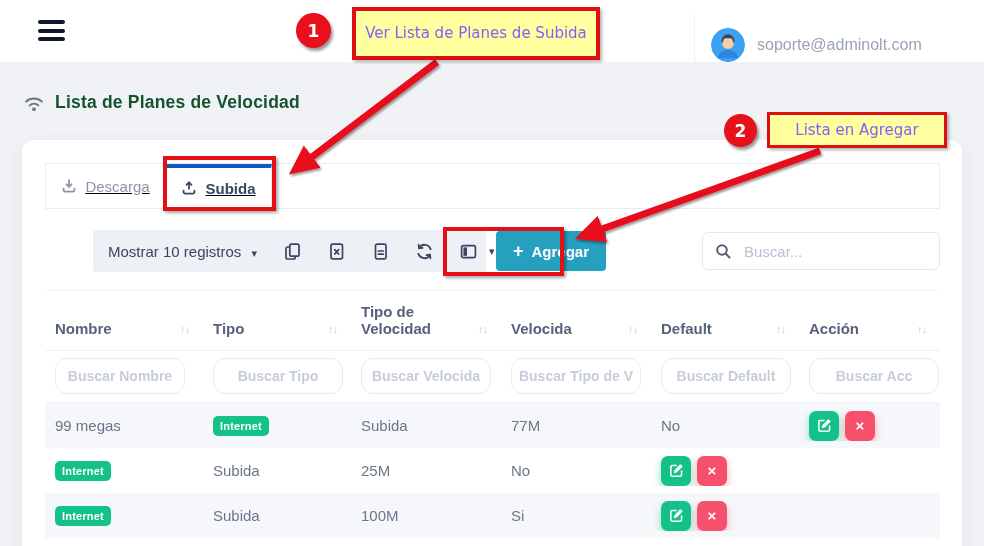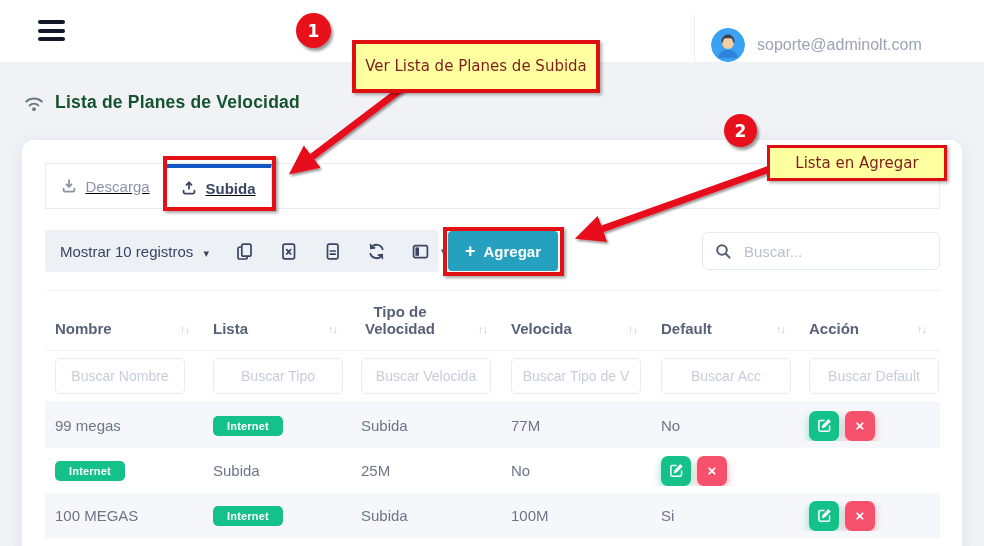--- a/index.html
+++ b/index.html
@@ -32,21 +32,21 @@
     background:#fff;border-radius:12px;box-shadow:0 4px 18px rgba(35,46,70,.07);
     box-sizing:border-box;padding:23px 22px 0 23px;z-index:1;
   }
   
   .tabbar{display:flex;border:1px solid #e9ecf2;height:46px;box-sizing:border-box;background:#fff;text-decoration:underline;}
   .tab{display:flex;align-items:center;justify-content:center;gap:8px;font-size:15px;cursor:pointer;box-sizing:border-box;}
   .tab-descarga{width:120px;color:#8b94a6;border-right:1px solid #e9ecf2;}
   .tab-subida{width:106px;color:#3a4561;font-weight:bold;border-top:4px solid #1158c4;border-right:1px solid #e9ecf2;background:#fff;}
   .tab svg{width:16px;height:16px;}
   
-  .toolbar{margin-top:21px;display:flex;align-items:center;height:42px;}
+  .toolbar{margin-top:21px;display:flex;align-items:center;height:42px;margin-left:48px;}
   .length-bar{
     width:393px;height:42px;background:#edf0f5;border-radius:3px;display:flex;align-items:center;
     box-sizing:border-box;padding:0 15px;color:#3a4563;font-size:15px;
   }
   .length-label{cursor:pointer;white-space:nowrap;}
   .caret{font-size:11px;margin-left:6px;color:#3a4563;}
   .tb-icons{display:flex;align-items:center;margin-left:26px;gap:25px;}
   .tb-icon{width:19px;height:19px;cursor:pointer;display:flex;align-items:center;}
   .tb-icon svg{width:19px;height:19px;}
   .col-vis{display:flex;align-items:center;gap:5px;cursor:pointer;}
@@ -64,37 +64,38 @@
     border:none;outline:none;flex:1;font-size:15px;color:#5a6375;background:transparent;
     font-family:"Liberation Sans",sans-serif;min-width:0;
   }
   .searchbox input::placeholder{color:#b8c1d1;}
   
   .dtable{margin-top:18px;width:895px;}
   .thead,.tfilter,.trow{display:grid;grid-template-columns:158px 148px 150px 150px 148px 141px;}
   .thead{border-top:1px solid #f1f3f7;border-bottom:1px solid #eef0f4;}
   .th{
     display:flex;align-items:flex-end;justify-content:space-between;
-    padding:12px 14px 13px 10px;color:#57627a;font-size:15px;font-weight:bold;min-height:30px;box-sizing:border-box;cursor:pointer;text-align:center;
+    padding:12px 14px 13px 10px;color:#57627a;font-size:15px;font-weight:bold;min-height:30px;box-sizing:border-box;cursor:pointer;
   }
   .th .sort{color:#c7cedb;font-size:11px;font-weight:normal;letter-spacing:-1px;padding-bottom:2px;}
   .tfilter{border-bottom:1px solid #f1f3f7;}
   .tfilter .tf-cell{padding:7px 0 8px 10px;}
   .tfilter input{
-    width:130px;height:36px;box-sizing:border-box;border:1px solid #e7ebf1;border-radius:5px;
+    width:130px;height:36px;box-sizing:border-box;border:1px solid #e7ebf1;border-radius:12px;
     text-align:center;font-size:14px;color:#6d7688;outline:none;background:#fff;
     font-family:"Liberation Sans",sans-serif;
+    font-weight:bold;
   }
   .tfilter input::placeholder{color:#c6cdda;}
   .trow{height:45px;align-items:center;color:#6d7688;font-size:15px;}
   .trow.alt{background:#f6f7fa;}
   .td{padding-left:10px;white-space:nowrap;overflow:hidden;}
   .badge{
     display:inline-block;background:#14c289;color:#fff;font-size:11px;font-weight:bold;
-    padding:4px 14px;border-radius:5px;letter-spacing:.2px;
+    padding:4px 7px;border-radius:5px;letter-spacing:.2px;
   }
   .actions{display:flex;gap:6px;}
   .abtn{width:30px;height:30px;border:none;border-radius:7px;cursor:pointer;display:flex;align-items:center;justify-content:center;padding:0;}
   .abtn.edit{background:#14c289;box-shadow:0 4px 9px rgba(20,194,137,.45);}
   .abtn.del{background:#f5516d;box-shadow:0 4px 9px rgba(245,81,109,.45);color:#fff;font-size:15px;font-weight:bold;font-family:"Liberation Sans",sans-serif;}
   .abtn.edit svg{width:15px;height:15px;}
   
   .ann{position:absolute;z-index:40;}
   .ann-rect{border:4px solid #e31114;box-shadow:2px 2px 3px rgba(0,0,0,.35);background:transparent;}
   #rect-subida{left:163px;top:156px;width:105px;height:47px;}
@@ -102,23 +103,22 @@
   .callout-circle{
     width:35px;height:35px;border-radius:50%;background:#e8101a;color:#fff;
     display:flex;align-items:center;justify-content:center;font-weight:bold;font-size:17px;
     box-shadow:2px 3px 3px rgba(0,0,0,.4);font-family:"DejaVu Sans",sans-serif;
   }
   #circle-1{left:296px;top:13px;}
   #circle-2{left:724px;top:114px;width:33px;height:33px;}
   .callout-box{
     background:#feff9e;border:4px solid #de0f10;box-sizing:border-box;
     display:flex;align-items:center;justify-content:center;text-align:center;
-    color:#7f1d1d;font-size:15px;font-family:"DejaVu Sans",sans-serif;line-height:19px;
+    color:#8b5cf6;font-size:15px;font-family:"DejaVu Sans",sans-serif;line-height:19px;
     box-shadow:2px 2px 3px rgba(0,0,0,.3);
-    margin-top:33px;
   }
   #box-1{left:352px;top:7px;width:248px;height:53px;}
   #box-2{left:767px;top:112px;width:180px;height:36px;border-width:3px;}
   #arrows{position:absolute;left:0;top:0;width:984px;height:546px;z-index:35;pointer-events:none;}
 </style>
 </head>
 <body>
 
 <div class="topbar">
   <div class="hamburger">
@@ -231,21 +231,21 @@
     </div>
   </div>
 
   <div class="dtable">
     <div class="thead">
       <div class="th">
           <span>Nombre</span>
           <span class="sort">↑↓</span>
         </div>
       <div class="th">
-          <span>Lista</span>
+          <span>Tipo</span>
           <span class="sort">↑↓</span>
         </div>
       <div class="th">
           <span style="width:78px;">Tipo de Velocidad</span>
           <span class="sort">↑↓</span>
         </div>
       <div class="th">
           <span>Velocida</span>
           <span class="sort">↑↓</span>
         </div>
@@ -257,22 +257,22 @@
           <span>Acción</span>
           <span class="sort">↑↓</span>
         </div>
     </div>
 
     <div class="tfilter">
       <div class="tf-cell"><input type="text" placeholder="Buscar Nombre" style=""></div>
       <div class="tf-cell"><input type="text" placeholder="Buscar Tipo" style=""></div>
       <div class="tf-cell"><input type="text" placeholder="Buscar Velocida" style=""></div>
       <div class="tf-cell"><input type="text" placeholder="Buscar Tipo de V" style=""></div>
+      <div class="tf-cell"><input type="text" placeholder="Buscar Default" style=""></div>
       <div class="tf-cell"><input type="text" placeholder="Buscar Acc" style=""></div>
-      <div class="tf-cell"><input type="text" placeholder="Buscar Default" style=""></div>
     </div>
 
     <div class="trow alt">
       <div class="td">99 megas</div>
       <div class="td"><span class="badge">Internet</span></div>
       <div class="td">Subida</div>
       <div class="td">77M</div>
       <div class="td">No</div>
       <div class="td actions">
         <button class="abtn edit">
@@ -299,21 +299,20 @@
             <path d="M12.3 1.9 l1.8 1.8 -6 6 -2.4 .6 .6 -2.4 z" fill="#fff" stroke-width="1"></path>
           </svg>
         </button>
         <button class="abtn del">
             <span>×</span>
           </button>
       </div>
     </div>
 
     <div class="trow alt">
-      <div class="td">100 MEGAS</div>
       <div class="td"><span class="badge">Internet</span></div>
       <div class="td">Subida</div>
       <div class="td">100M</div>
       <div class="td">Si</div>
       <div class="td actions">
         <button class="abtn edit">
           <svg viewBox="0 0 16 16" fill="none" stroke="#fff" stroke-width="1.6" stroke-linecap="round" stroke-linejoin="round">
             <path d="M13.4 8.6 v4 a1.4 1.4 0 0 1 -1.4 1.4 h-8.6 a1.4 1.4 0 0 1 -1.4 -1.4 v-8.6 a1.4 1.4 0 0 1 1.4 -1.4 h4"></path>
             <path d="M12.3 1.9 l1.8 1.8 -6 6 -2.4 .6 .6 -2.4 z" fill="#fff" stroke-width="1"></path>
           </svg>

